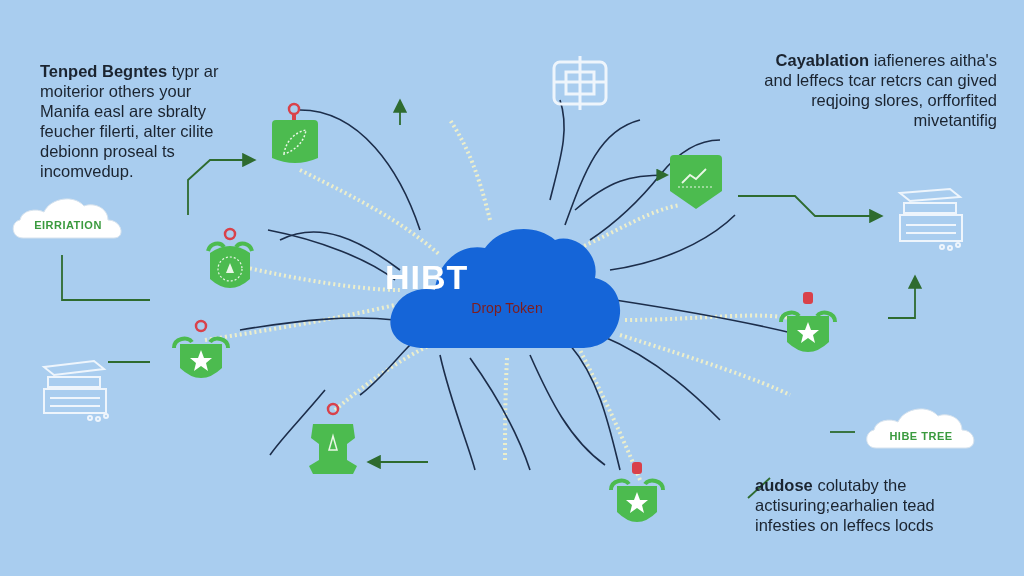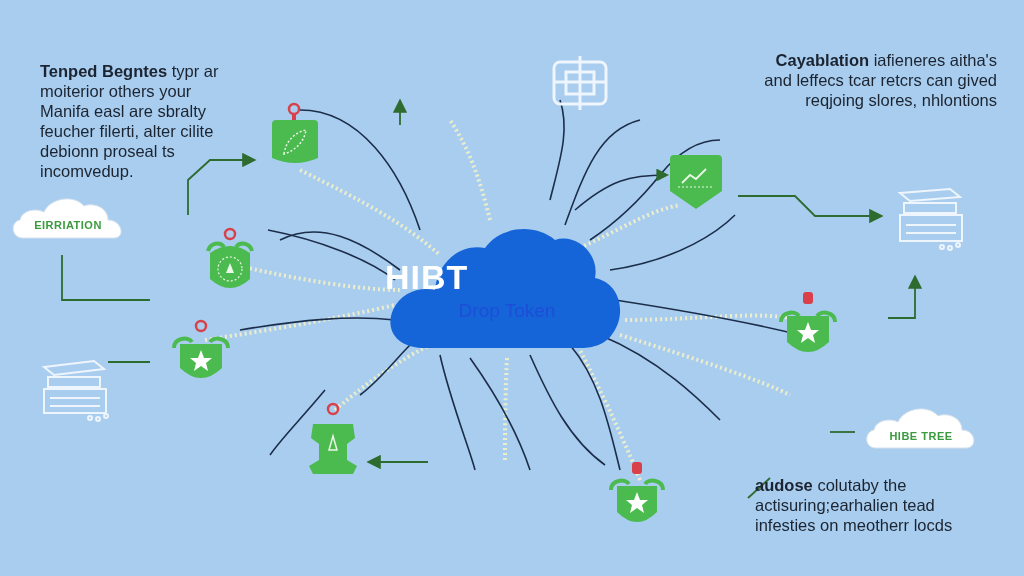--- a/index.html
+++ b/index.html
@@ -17,21 +17,21 @@
     .text-block b { font-weight: 700; }
     .hub {
       position: absolute; left: 385px; top: 218px; width: 240px; height: 140px;
     }
     .hub-title {
       position: absolute; left: 0; right: 0; top: 40px; text-align: left;
       color: #ffffff; font-weight: 700; font-size: 34px; letter-spacing: 1px;
     }
     .hub-sub {
       position: absolute; left: 4px; right: 0; top: 82px; text-align: center;
-      color: #1d4ed8; font-size: 19px;
+      color: #7f1d1d; font-size: 14px;
     }
     .cloud-label {
       position: absolute; text-align: center; color: #3a9a3e;
       font-weight: 700; font-size: 11px; letter-spacing: 0.5px;
     }
   </style>
 </head>
 <body>
 
 <div class="canvas">
@@ -102,28 +102,29 @@
     <div>moiterior others your</div>
     <div>Manifa easl are sbralty</div>
     <div>feucher filerti, alter cilite</div>
     <div>debionn proseal  ts</div>
     <div>incomvedup.</div>
   </div>
 
   <div class="text-block" style="left:697px; top:50px; width:300px;text-align:right;">
     <div><b>Cayablation</b> <span>iafieneres aitha's</span></div>
     <div>and leffecs tcar retcrs can gived</div>
-    <div>reqjoing slores, nhlontions</div>
+    <div>reqjoing slores, orfforfited</div>
+    <div>mivetantifig</div>
   </div>
 
 
   <div class="text-block" style="left:755px; top:475px; width:260px;">
     <div><b>audose</b> <span>colutaby the</span></div>
     <div>actisuring;earhalien tead</div>
-    <div>infesties on meotherr locds</div>
+    <div>infesties on leffecs locds</div>
   </div>
 
 
   <div style="position:absolute; left:8px; top:192px; width:120px; height:50px;">
     <svg width="120" height="50" viewBox="0 0 120 50">
       <path d="M15,46 C3,46 2,30 12,28 C14,18 28,16 36,20 C42,6 66,2 76,14 C86,10 100,16 100,28 C114,28 118,46 106,46 Z" fill="#ffffff" stroke="#d7e3ee" stroke-width="1"></path>
     </svg>
     <div class="cloud-label" style="left:0; right:0; top:27px;">EIRRIATION</div>
   </div>
 

